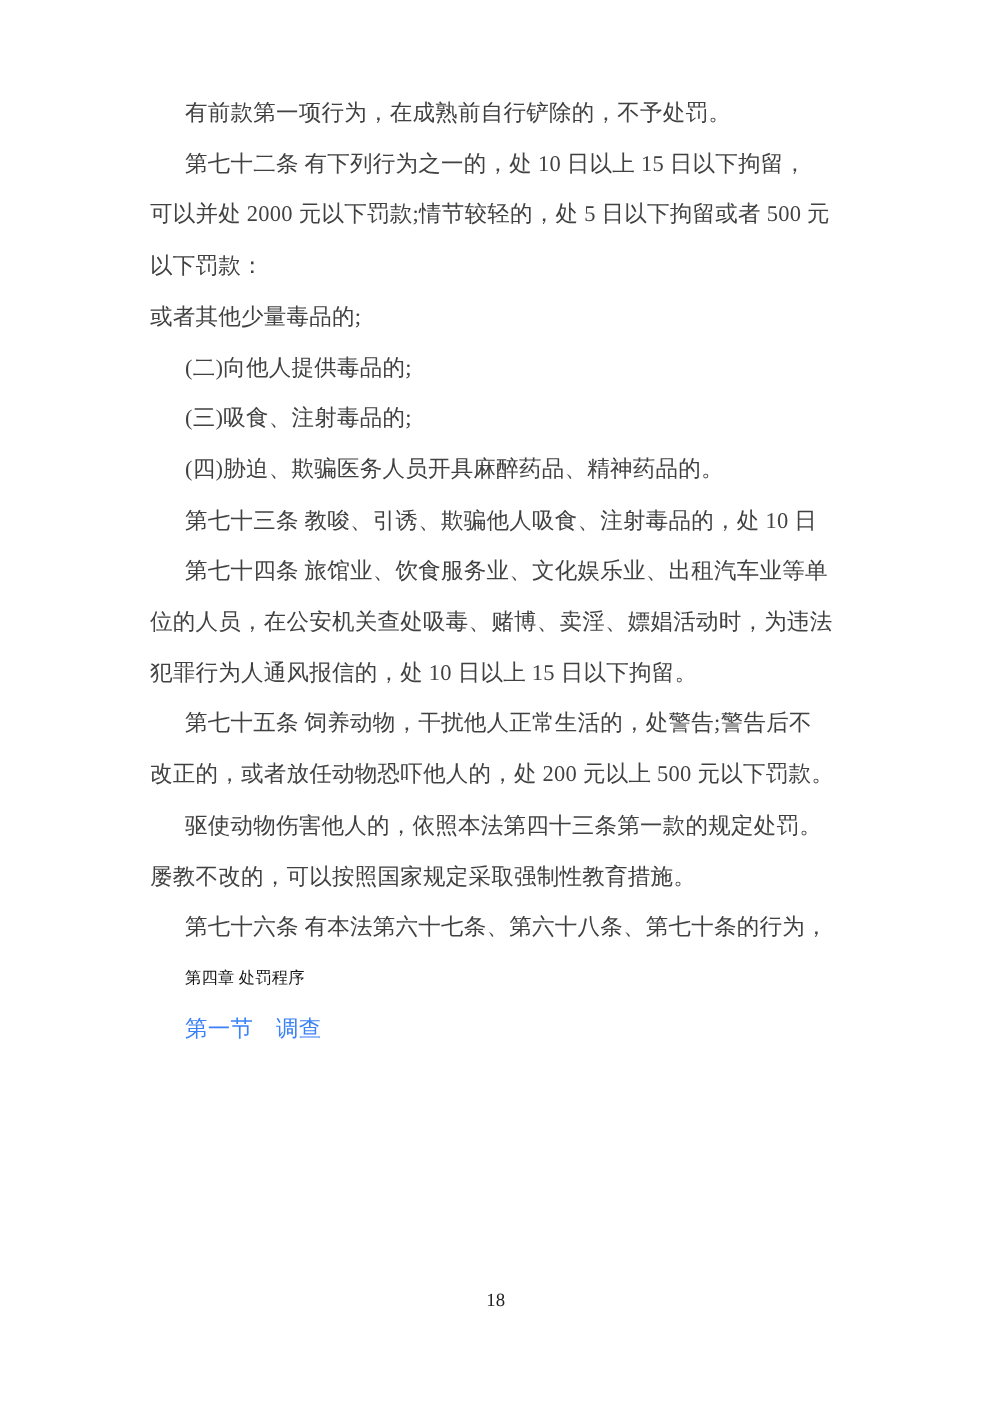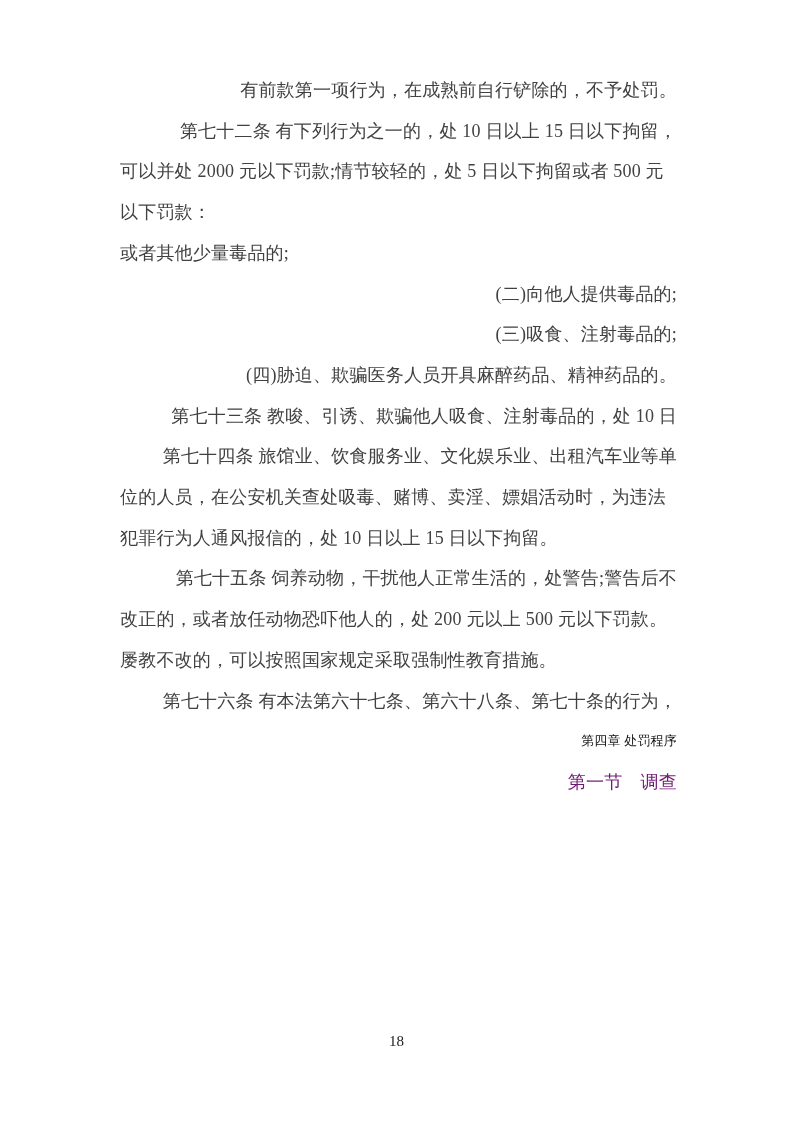--- a/index.html
+++ b/index.html
@@ -23,29 +23,28 @@
   }
   .line {
     font-size: 18px;
     line-height: 40.7px;
     color: #414141;
     white-space: pre;
     letter-spacing: 0.2px;
   }
   .line.indent {
     padding-left: 28px;
-    text-align: right;
   }
   .line.chapter {
     font-weight: 400;
     color: #151515;
     font-size: 13px;
   }
   .line.section {
-    color: #701a75;
+    color: #3b82f6;
   }
   .footer {
     position: absolute;
     top: 1033px;
     left: 0;
     width: 793px;
     text-align: center;
     font-size: 15px;
     color: #222222;
     font-family: Liberation Serif, serif;
@@ -63,19 +62,20 @@
       <div class="line">或者其他少量毒品的;</div>
       <div class="line indent">(二)向他人提供毒品的;</div>
       <div class="line indent">(三)吸食、注射毒品的;</div>
       <div class="line indent">(四)胁迫、欺骗医务人员开具麻醉药品、精神药品的。</div>
       <div class="line indent">第七十三条 教唆、引诱、欺骗他人吸食、注射毒品的，处 10 日</div>
       <div class="line indent">第七十四条 旅馆业、饮食服务业、文化娱乐业、出租汽车业等单</div>
       <div class="line">位的人员，在公安机关查处吸毒、赌博、卖淫、嫖娼活动时，为违法</div>
       <div class="line">犯罪行为人通风报信的，处 10 日以上 15 日以下拘留。</div>
       <div class="line indent">第七十五条 饲养动物，干扰他人正常生活的，处警告;警告后不</div>
       <div class="line">改正的，或者放任动物恐吓他人的，处 200 元以上 500 元以下罚款。</div>
+      <div class="line indent">驱使动物伤害他人的，依照本法第四十三条第一款的规定处罚。</div>
       <div class="line">屡教不改的，可以按照国家规定采取强制性教育措施。</div>
       <div class="line indent">第七十六条 有本法第六十七条、第六十八条、第七十条的行为，</div>
       <div class="line indent chapter">第四章 处罚程序</div>
       <div class="line indent section">第一节　调查</div>
     </div>
   <div class="footer">18</div>
 </div>
 
 </body></html>

